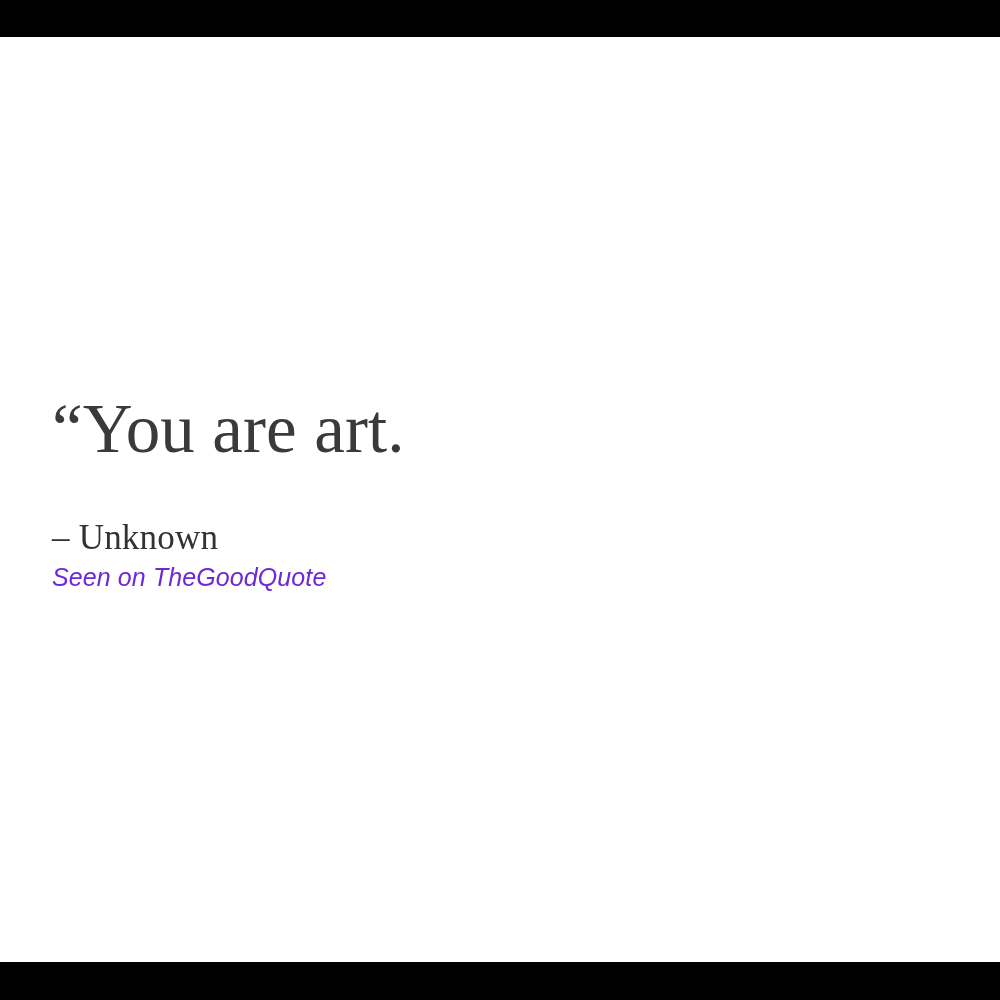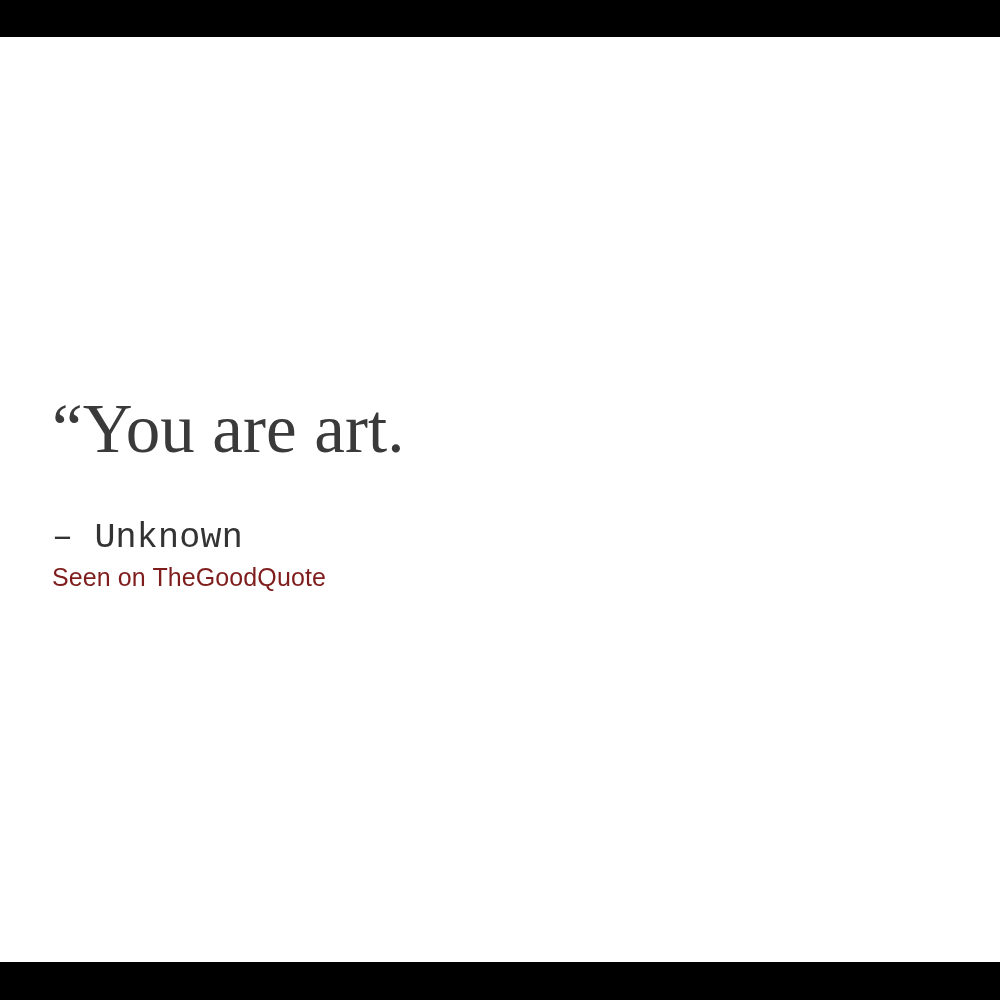--- a/index.html
+++ b/index.html
@@ -56,35 +56,36 @@
     white-space: nowrap;
     margin: 0;
     font-weight: 400;
   }
 
   .attribution {
     margin-top: 46px;
   }
 
   .attribution-author {
-    font-family: Liberation Mono, monospace;
+    font-family: Liberation Serif, serif;
     font-size: 35px;
     line-height: 40px;
     font-weight: 300;
     color: #333333;
     letter-spacing: 0.2px;
     margin: 0;
   }
 
   .attribution-source {
     font-family: "Liberation Sans", sans-serif;
     font-size: 25px;
     line-height: 30px;
+    font-style: italic;
     font-weight: 400;
-    color: #7f1d1d;
+    color: #6d28d9;
     letter-spacing: 0.1px;
     margin: 4px 0 0 0;
   }
 </style>
 </head>
 <body>
 
 <div class="quote-card">
 
   <div class="letterbox letterbox-top"></div>

